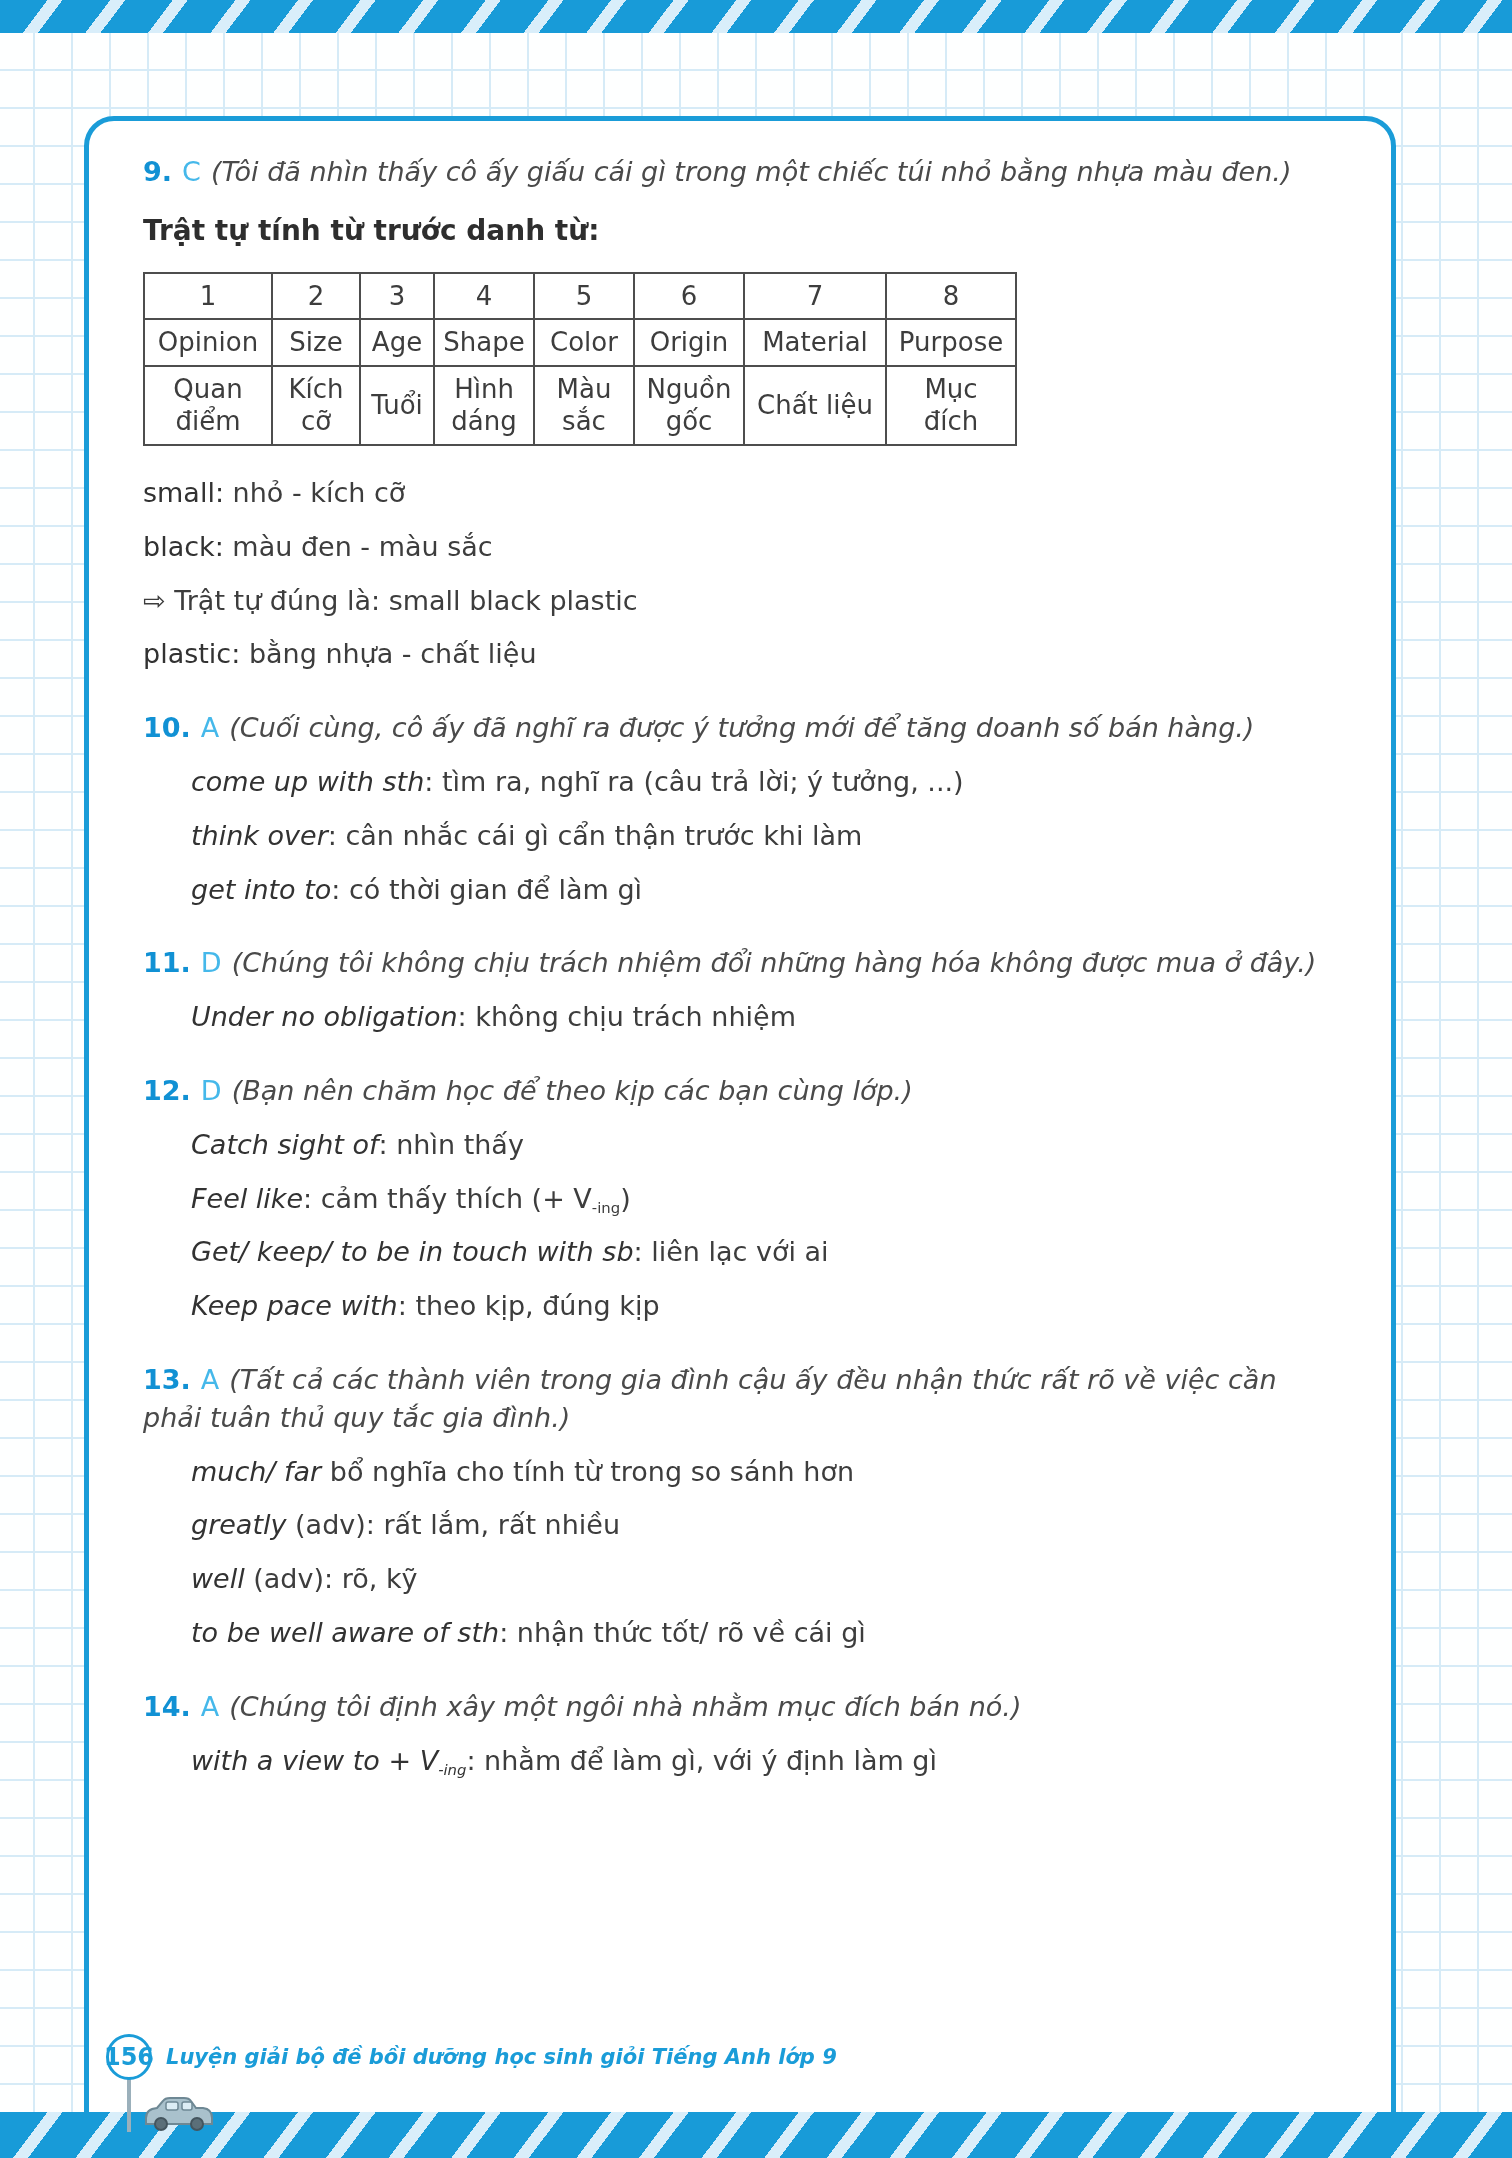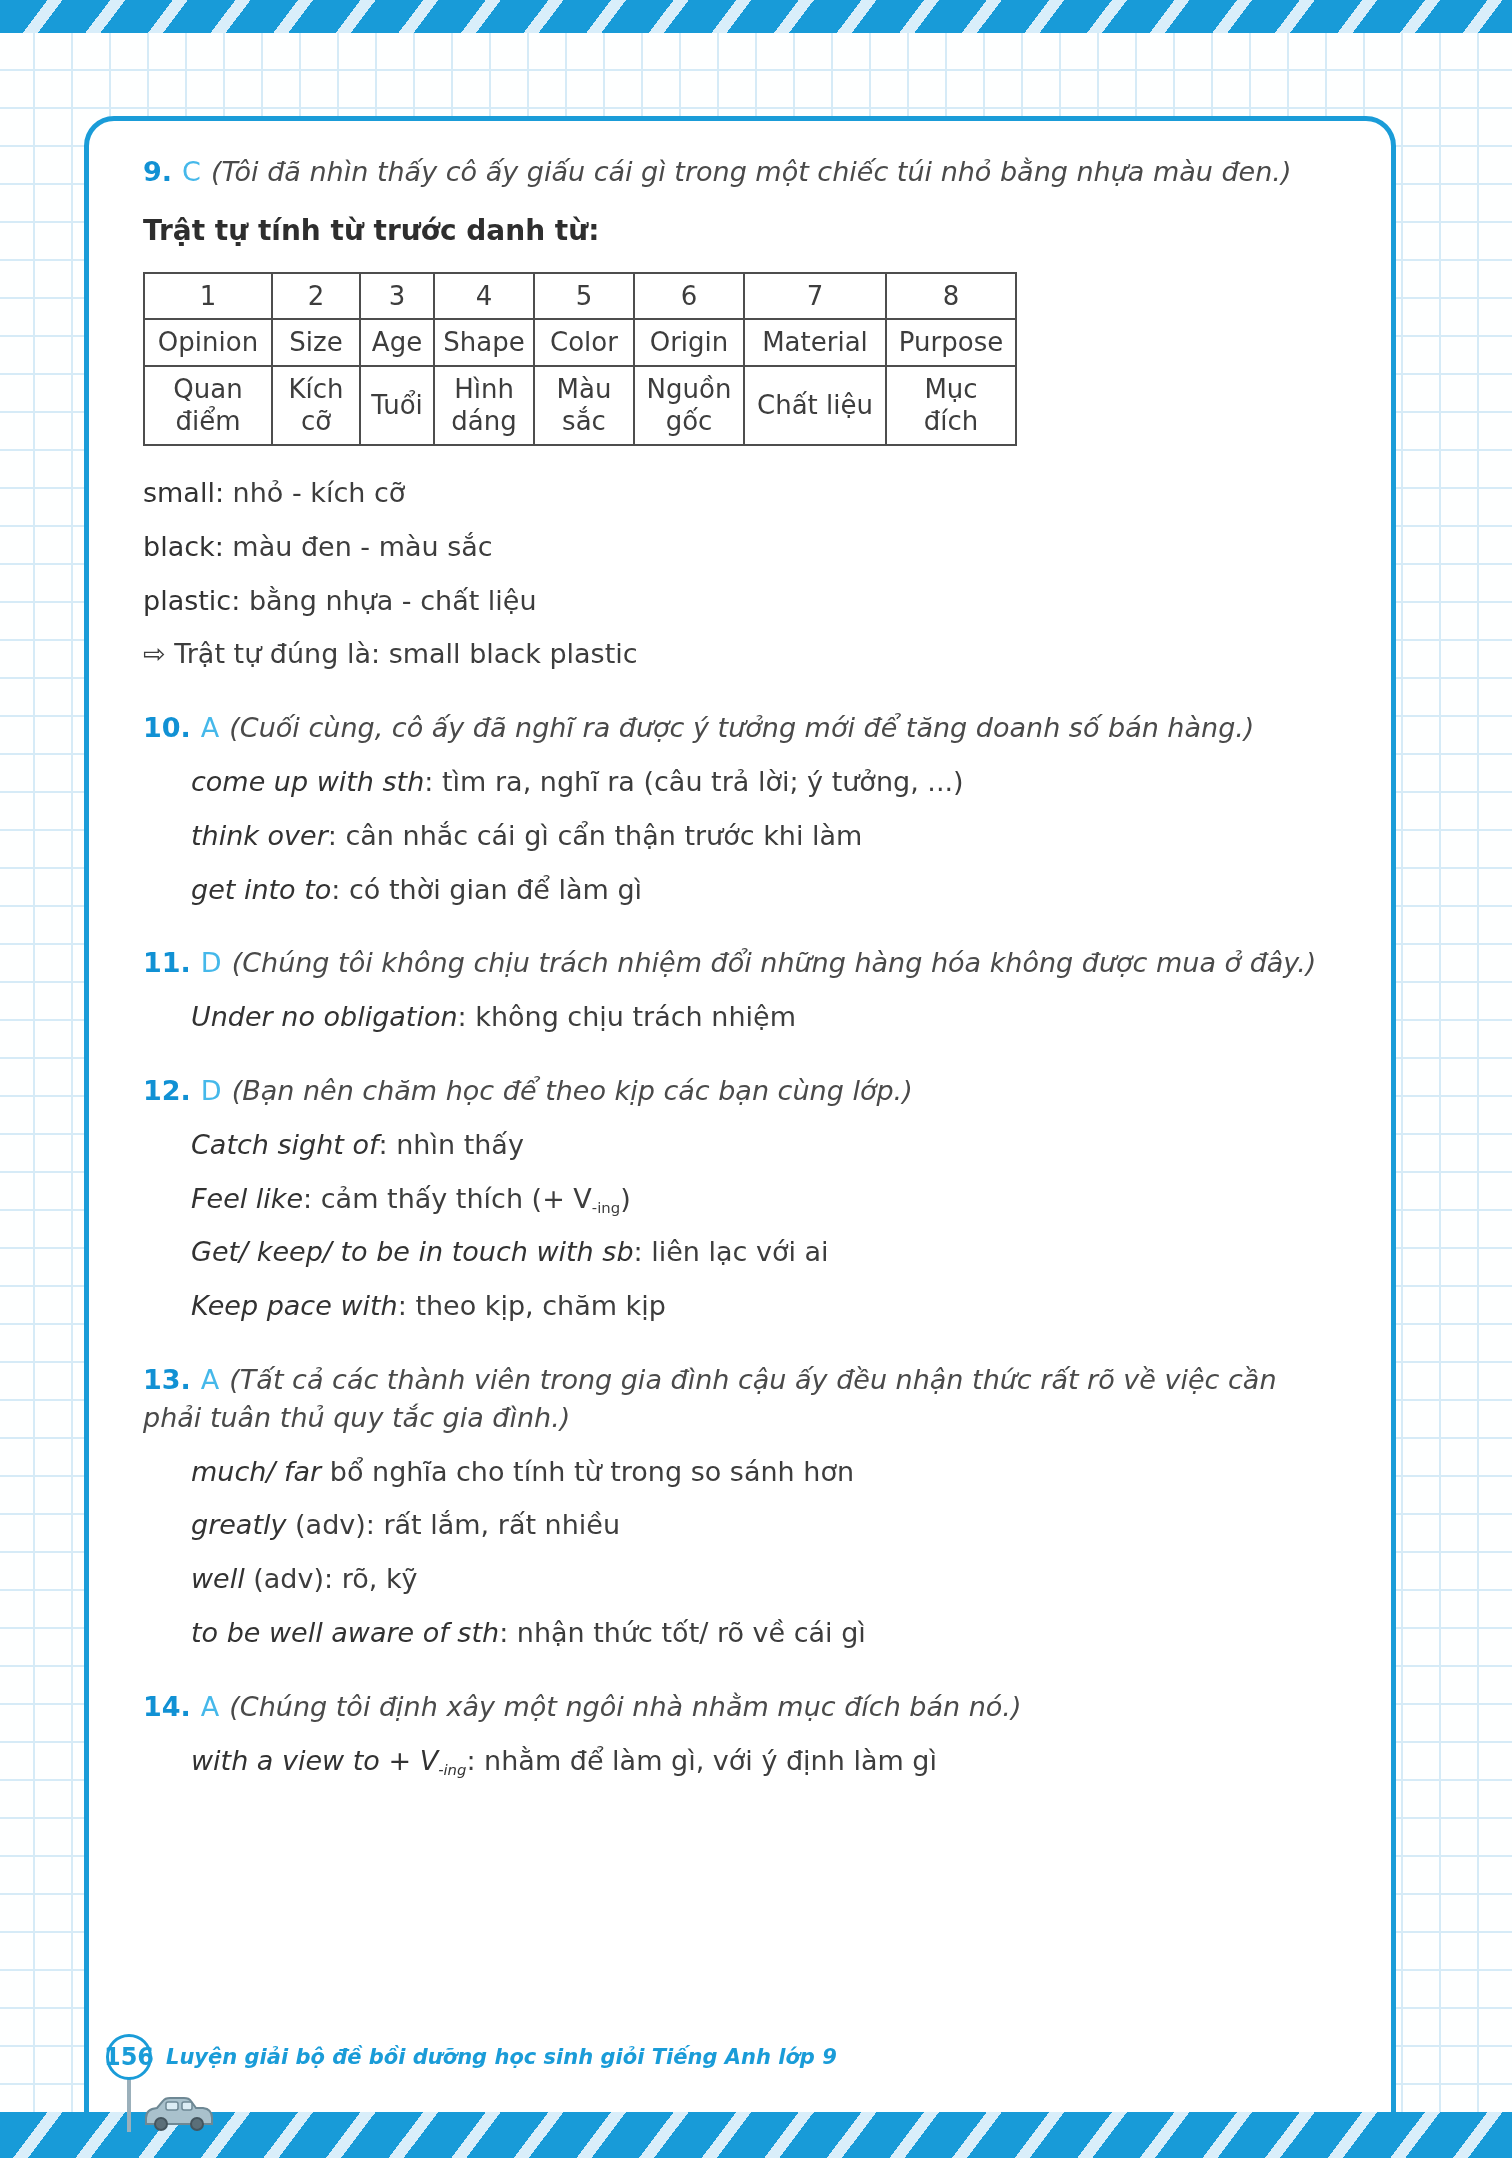--- a/index.html
+++ b/index.html
@@ -123,25 +123,25 @@
     </tbody>
   </table>
 
   <p>
     <span class="term">small:</span><span> nhỏ - kích cỡ</span>
   </p>
   <p>
     <span class="term">black:</span><span> màu đen - màu sắc</span>
   </p>
   <p>
+    <span>⇨</span><span> Trật tự đúng là: small black plastic</span>
+  </p>
+  <p>
     <span class="term">plastic:</span><span> bằng nhựa - chất liệu</span>
   </p>
-  <p>
-    <span>⇨</span><span> Trật tự đúng là: small black plastic</span>
-  </p>
 
   <p class="q-head">
     <span class="num">10.</span><span class="letter">A</span><span class="trans">(Cuối cùng, cô ấy đã nghĩ ra được ý tưởng mới để tăng doanh số bán hàng.)</span>
   </p>
   <p>
     <span class="term ital">come up with sth</span><span>: tìm ra, nghĩ ra (câu trả lời; ý tưởng, ...)</span>
   </p>
   <p>
     <span class="term ital">think over</span><span>: cân nhắc cái gì cẩn thận trước khi làm</span>
   </p>
@@ -162,21 +162,21 @@
   <p>
     <span class="term ital">Catch sight of</span><span>: nhìn thấy</span>
   </p>
   <p>
     <span class="term ital">Feel like</span><span>: cảm thấy thích (+ V</span><sub>-ing</sub><span>)</span>
   </p>
   <p>
     <span class="term ital">Get/ keep/ to be in touch with sb</span><span>: liên lạc với ai</span>
   </p>
   <p>
-    <span class="term ital">Keep pace with</span><span>: theo kịp, chăm kịp</span>
+    <span class="term ital">Keep pace with</span><span>: theo kịp, đúng kịp</span>
   </p>
 
   <p class="q-head">
     <span class="num">13.</span><span class="letter">A</span><span class="trans">(Tất cả các thành viên trong gia đình cậu ấy đều nhận thức rất rõ về việc cần phải tuân thủ quy tắc gia đình.)</span>
   </p>
   <p>
     <span class="term ital">much/ far</span><span> bổ nghĩa cho tính từ trong so sánh hơn</span>
   </p>
   <p>
     <span class="term ital">greatly</span><span> (adv): rất lắm, rất nhiều</span>

